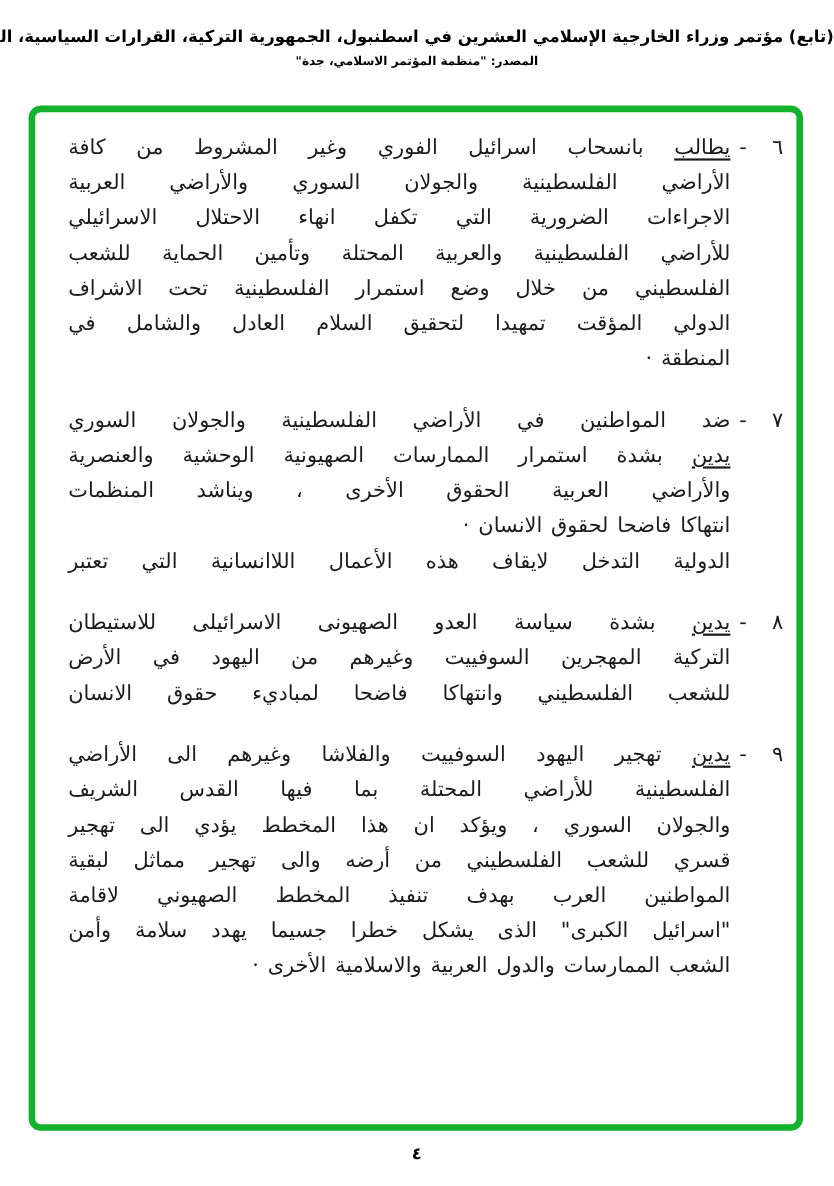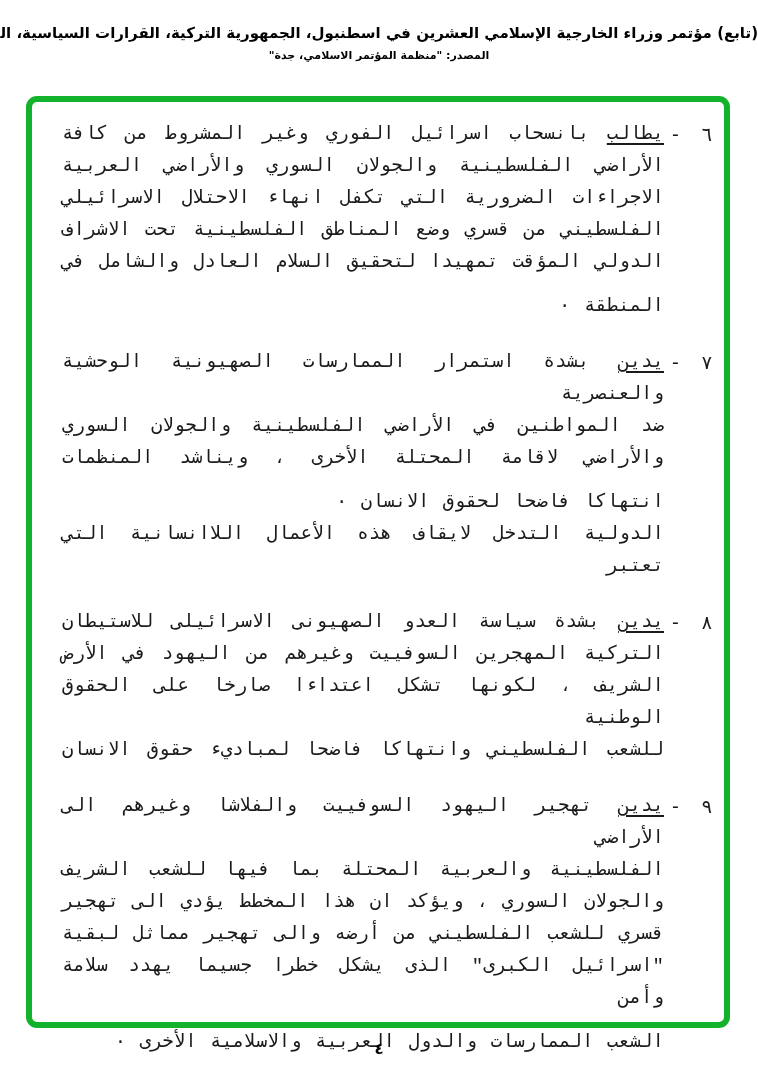--- a/index.html
+++ b/index.html
@@ -30,25 +30,24 @@
   }
   .num{
     flex:none;width:40px;display:flex;justify-content:space-between;
     font-size:19px;line-height:32px;padding-top:0;
   }
   .plines{
     flex:1 1 auto;font-size:19px;line-height:32px;min-width:0;
     word-spacing:2px;
   }
   .bline{
-    text-align:justify;text-align-last:justify;font-family:Liberation Mono, monospace;
+    text-align:justify;text-align-last:justify;
   }
   .bline.end{
     text-align-last:right;
-    margin-top:12px;
   }
   .uword{
     text-decoration:underline;text-underline-offset:4px;
     text-decoration-thickness:1.5px;
   }
   .page-number{
     position:absolute;top:1040px;left:0;right:0;text-align:center;
     font-size:15px;font-weight:bold;color:#000;
   }
 </style>
@@ -64,60 +63,61 @@
   <div class="frame-content">
       <div class="para">
         <div class="num">
           <span>٦</span>
           <span>-</span>
         </div>
         <div class="plines">
           <div class="bline"><span class="uword">يطالب</span> بانسحاب اسرائيل الفوري وغير المشروط من كافة</div>
           <div class="bline">الأراضي الفلسطينية والجولان السوري والأراضي العربية</div>
           <div class="bline">الاجراءات الضرورية التي تكفل انهاء الاحتلال الاسرائيلي</div>
-          <div class="bline">الفلسطيني من قسري وضع المناطق الفلسطينية تحت الاشراف</div>
+          <div class="bline">للأراضي الفلسطينية والعربية المحتلة وتأمين الحماية للشعب</div>
+          <div class="bline">الفلسطيني من خلال وضع استمرار الفلسطينية تحت الاشراف</div>
           <div class="bline">الدولي المؤقت تمهيدا لتحقيق السلام العادل والشامل في</div>
           <div class="bline end">المنطقة ·</div>
         </div>
       </div>
       <div class="para">
         <div class="num">
           <span>٧</span>
           <span>-</span>
         </div>
         <div class="plines">
+          <div class="bline">ضد المواطنين في الأراضي الفلسطينية والجولان السوري</div>
           <div class="bline"><span class="uword">يدين</span> بشدة استمرار الممارسات الصهيونية الوحشية والعنصرية</div>
-          <div class="bline">ضد المواطنين في الأراضي الفلسطينية والجولان السوري</div>
-          <div class="bline">والأراضي لاقامة المحتلة الأخرى ، ويناشد المنظمات</div>
+          <div class="bline">والأراضي العربية الحقوق الأخرى ، ويناشد المنظمات</div>
           <div class="bline end">انتهاكا فاضحا لحقوق الانسان ·</div>
           <div class="bline">الدولية التدخل لايقاف هذه الأعمال اللاانسانية التي تعتبر</div>
         </div>
       </div>
       <div class="para">
         <div class="num">
           <span>٨</span>
           <span>-</span>
         </div>
         <div class="plines">
           <div class="bline"><span class="uword">يدين</span> بشدة سياسة العدو الصهيونى الاسرائيلى للاستيطان</div>
           <div class="bline">التركية المهجرين السوفييت وغيرهم من اليهود في الأرض</div>
-          <div class="bline">الشريف ، لكونها تشكل اعتداءا صارخا على الحقوق الوطنية</div>
           <div class="bline">للشعب الفلسطيني وانتهاكا فاضحا لمباديء حقوق الانسان</div>
         </div>
       </div>
       <div class="para">
         <div class="num">
           <span>٩</span>
           <span>-</span>
         </div>
         <div class="plines">
           <div class="bline"><span class="uword">يدين</span> تهجير اليهود السوفييت والفلاشا وغيرهم الى الأراضي</div>
-          <div class="bline">الفلسطينية والعربية المحتلة بما فيها للشعب الشريف</div>
+          <div class="bline">الفلسطينية للأراضي المحتلة بما فيها القدس الشريف</div>
           <div class="bline">والجولان السوري ، ويؤكد ان هذا المخطط يؤدي الى تهجير</div>
           <div class="bline">قسري للشعب الفلسطيني من أرضه والى تهجير مماثل لبقية</div>
+          <div class="bline">المواطنين العرب بهدف تنفيذ المخطط الصهيوني لاقامة</div>
           <div class="bline">"اسرائيل الكبرى" الذى يشكل خطرا جسيما يهدد سلامة وأمن</div>
           <div class="bline end">الشعب الممارسات والدول العربية والاسلامية الأخرى ·</div>
         </div>
       </div>
     </div>
 </div>
 
 <div class="page-number">٤</div>
 
 </body></html>

